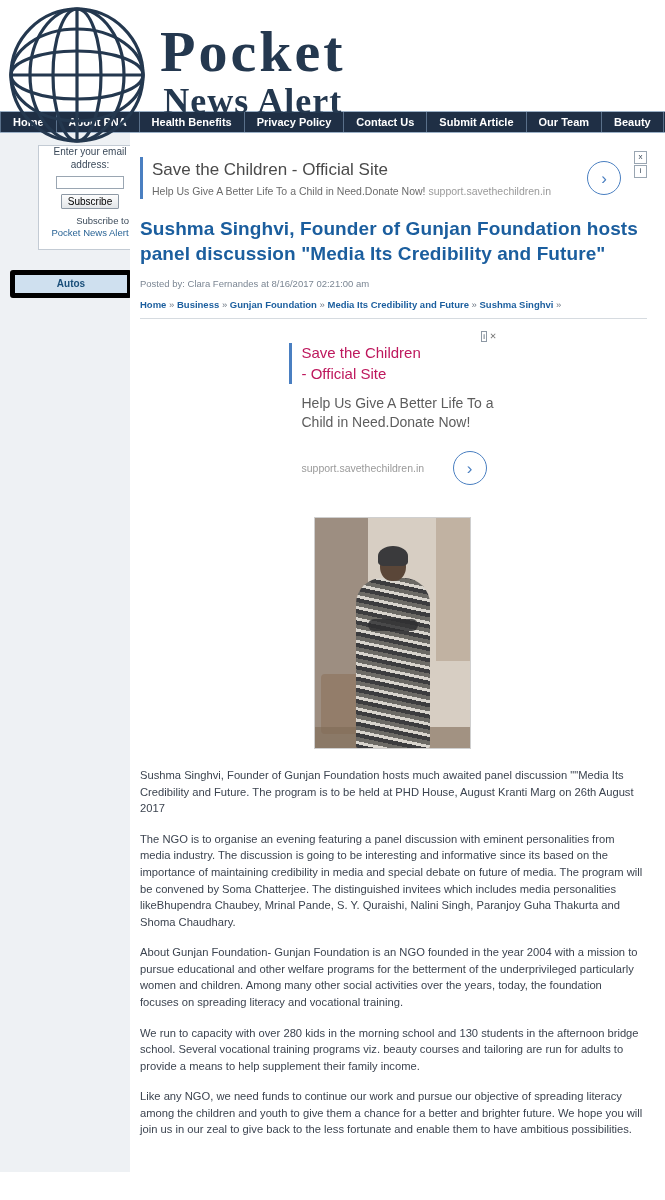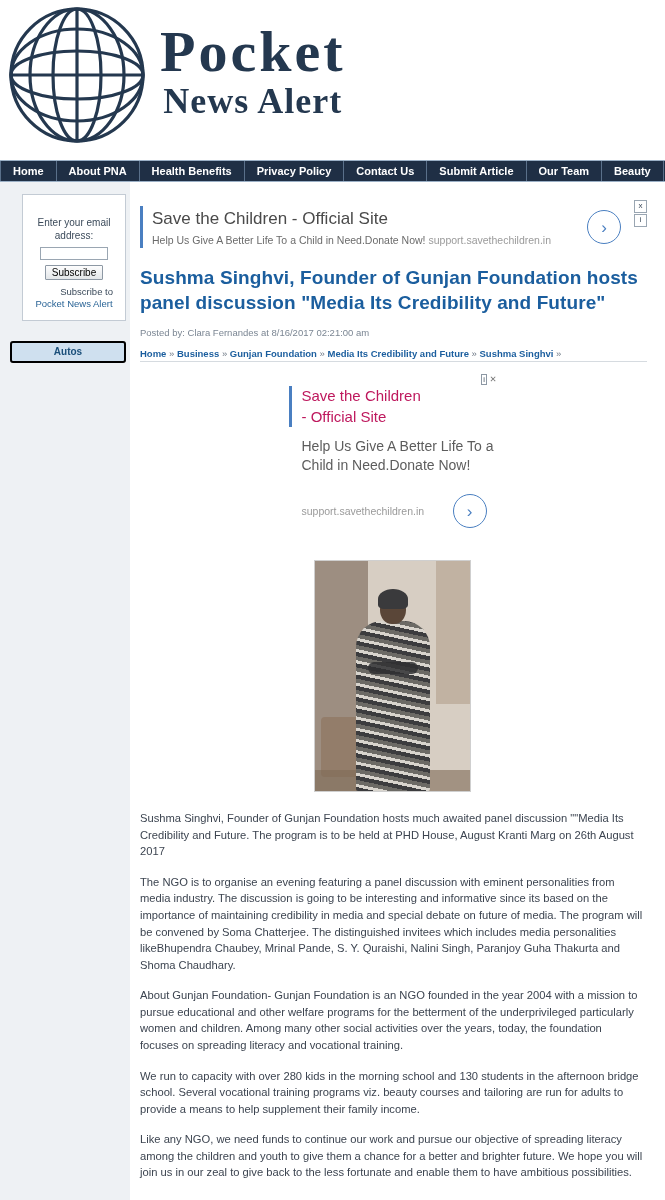--- a/index.html
+++ b/index.html
@@ -6,21 +6,21 @@
   body{
     width:665px;
     background:#ffffff;
     font-family:"Liberation Sans", sans-serif;
     color:#333;
     -webkit-font-smoothing:antialiased;
   }
   .page{width:665px;position:relative;overflow:hidden;}
 
   
-  .masthead{height:160px;background:#fff;position:relative;}
+  .masthead{height:111px;background:#fff;position:relative;}
   .logo-wrap{display:flex;align-items:center;padding-left:4px;padding-top:4px;}
   .globe{width:146px;height:142px;flex:0 0 146px;}
   .logo-text{margin-left:10px;margin-top:-6px;}
   .logo-pocket{
     font-family:"Liberation Serif", serif;
     font-size:58px;
     font-weight:bold;
     color:#24384f;
     letter-spacing:3px;
     line-height:1.05;
@@ -61,24 +61,24 @@
   .sidebar{
     width:130px;
     flex:0 0 130px;
     padding:12px 0 0 10px;
     box-sizing:border-box;
     background:#eef1f4;
     min-height:1025px;
   }
   .subscribe-box{
     width:78px;
-    margin-left:12px;
+    margin-left:28px;
     border:1px solid #c3cbd4;
     background:#ffffff;
-    padding:22px 12px 10px 12px;
+    padding:0 12px 10px 12px;
     text-align:center;
     font-size:10px;
     color:#3b4a5a;
     line-height:1.25;
   }
   .subscribe-box .sb-title{font-size:10px;margin-bottom:5px;}
   .subscribe-box input[type=text]{
     width:68px;
     height:13px;
     font-size:10px;
@@ -96,21 +96,21 @@
   }
   .subscribe-box .sb-foot{margin-top:6px;font-size:9.5px;color:#3b4a5a;text-align:right;}
   .subscribe-box .sb-link{color:#2a6496;font-size:9.5px;}
 
   .autos-box{
     margin-top:20px;
     margin-left:0px;
     width:112px;
     height:18px;
     background:#cfe0ef;
-    border:2px solid #000000;
+    border:5px solid #000000;
     border-radius:3px;
     color:#1a4f7a;
     font-size:10px;
     font-weight:bold;
     display:flex;align-items:center;justify-content:center;
     cursor:pointer;
   }
 
   .main{
     flex:1;
@@ -161,21 +161,21 @@
     color:#1b5e9e;
     font-weight:bold;
     line-height:1.3;
     margin:4px 0 6px 2px;
     letter-spacing:0.1px;
   }
   .byline{
     font-size:9.5px;color:#7b8693;margin:12px 0 10px 2px;
   }
   .breadcrumb{
-    font-size:9.5px;color:#555;margin:0 0 6px 2px;padding-bottom:2px;
+    font-size:9.5px;color:#555;margin:0 0 6px 2px;padding-bottom:8px;
     border-bottom:1px solid #d6dbe0;
   }
   .breadcrumb a{color:#1b5e9e;text-decoration:none;font-weight:bold;}
   .breadcrumb .sep{color:#6d7885;font-weight:normal;}
 
   
   .ad-block{
     width:208px;margin:12px auto 0 auto;position:relative;padding-top:12px;
   }
   .ad-block .adchoice{

